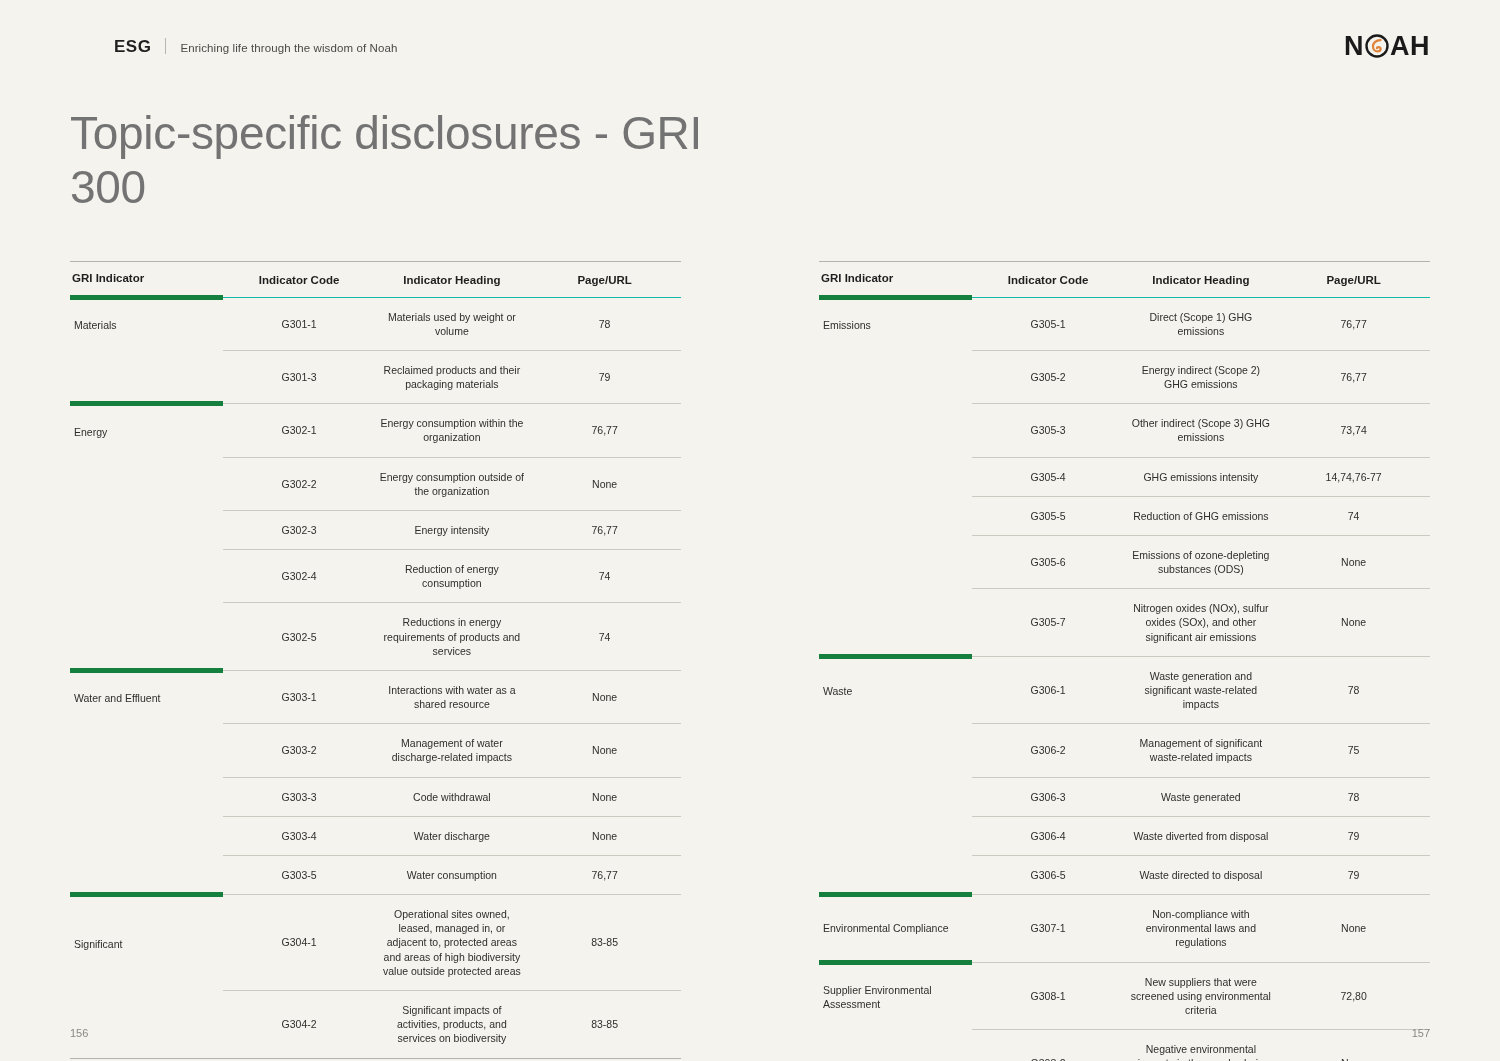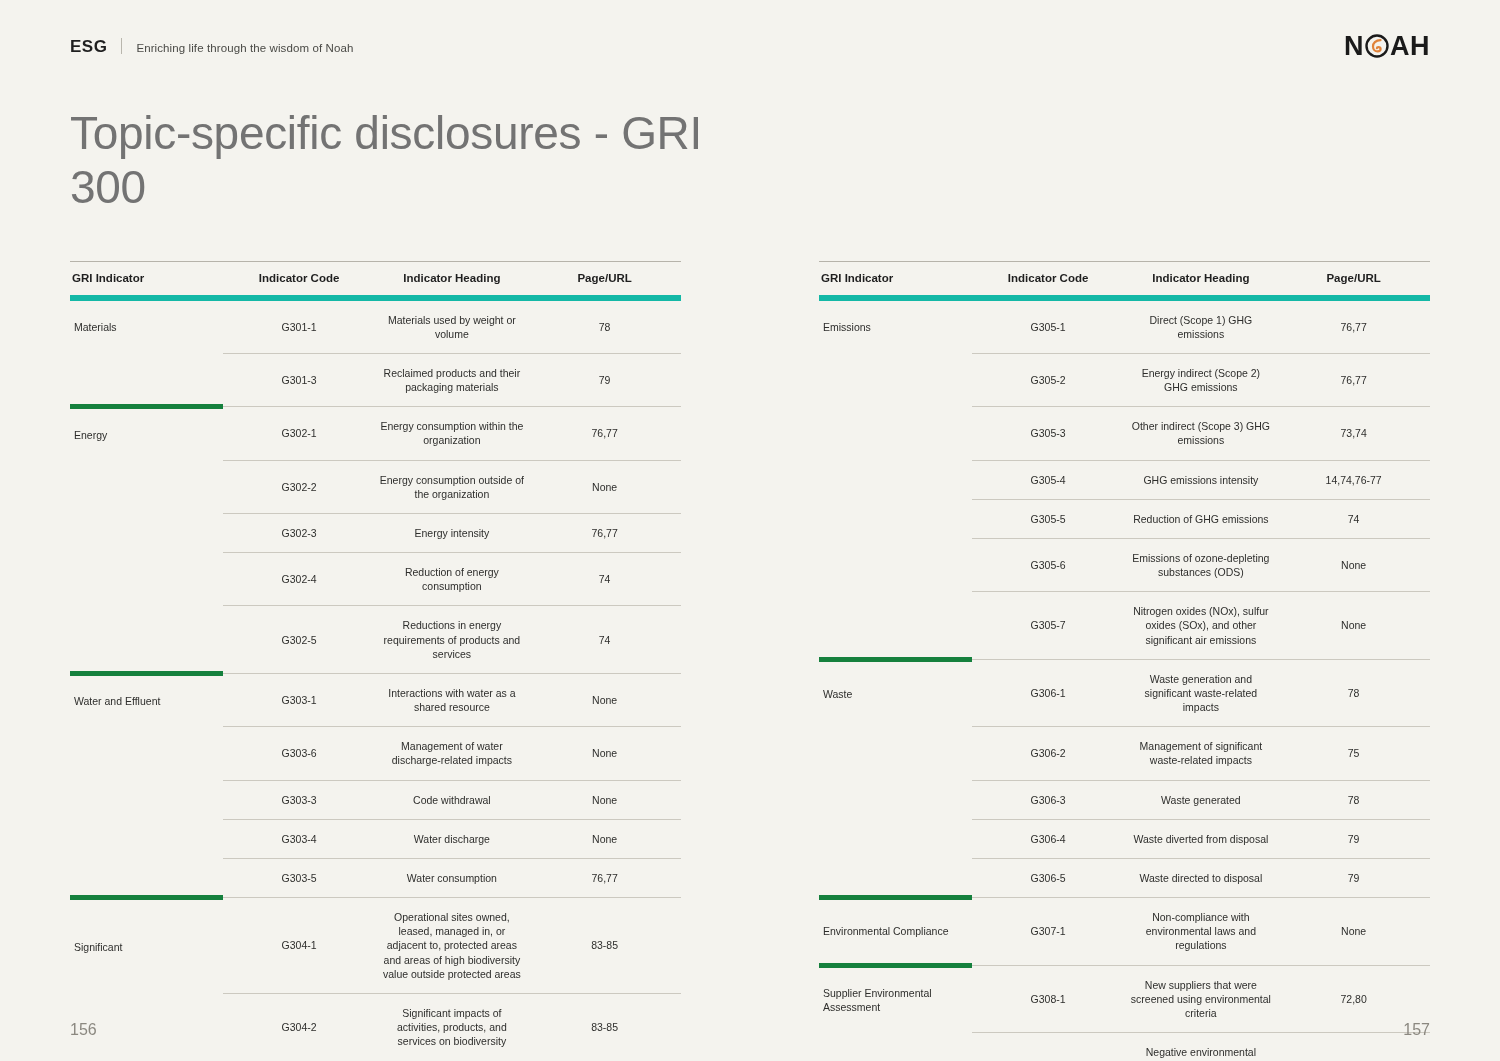--- a/index.html
+++ b/index.html
@@ -27,20 +27,21 @@
     display: flex;
     align-items: center;
     justify-content: space-between;
     padding-top: 28px;
     height: 36px;
   }
   .brand-left {
     display: flex;
     align-items: baseline;
     gap: 14px;
+    margin-left: 44px;
   }
   .brand-esg {
     font-size: 17px;
     font-weight: bold;
     letter-spacing: 0.5px;
     color: #1f1f1f;
   }
   .brand-divider {
     display: inline-block;
     width: 1px;
@@ -99,21 +100,21 @@
   table.gri th {
     font-size: 11.5px;
     font-weight: bold;
     color: #1f1f1f;
     padding: 0 0 11px 0;
     text-align: center;
     vertical-align: bottom;
   }
   table.gri thead tr {
     border-top: 1px solid #b6b3aa;
-    border-bottom: 6px solid #14b8a6;
+    border-bottom: 1px solid #14b8a6;
   }
   table.gri thead th:first-child { text-align: left; padding-left: 2px;}
   table.gri thead th.th-code { text-align: center; }
   table.gri thead th { padding-top: 10px; }
 
   table.gri td {
     font-size: 10.5px;
     color: #2e2e2c;
     padding: 12px 4px;
     vertical-align: middle;
@@ -159,21 +160,21 @@
   .col-left tbody tr:last-child td.c-ind { border-bottom: 1px solid #b6b3aa; }
 
   
   .footer {
     position: absolute;
     bottom: 22px;
     left: 70px;
     right: 70px;
     display: flex;
     justify-content: space-between;
-    font-size: 16px;
+    font-size: 11px;
     color: #8b8880;
   }
 </style>
 </head>
 <body>
 
 <div class="page">
 
   <div class="top-bar">
     <div class="brand-left">
@@ -251,21 +252,21 @@
               <td class="c-page">74</td>
             </tr>
             <tr class="grp">
               <td class="c-ind">Water and Effluent</td>
               <td class="c-code">G303-1</td>
               <td class="c-head">Interactions with water as a shared resource</td>
               <td class="c-page">None</td>
             </tr>
             <tr>
               <td class="c-ind"></td>
-              <td class="c-code">G303-6</td>
+              <td class="c-code">G303-2</td>
               <td class="c-head">Management of water discharge-related impacts</td>
               <td class="c-page">None</td>
             </tr>
             <tr>
               <td class="c-ind"></td>
               <td class="c-code">G303-3</td>
               <td class="c-head">Code withdrawal</td>
               <td class="c-page">None</td>
             </tr>
             <tr>

